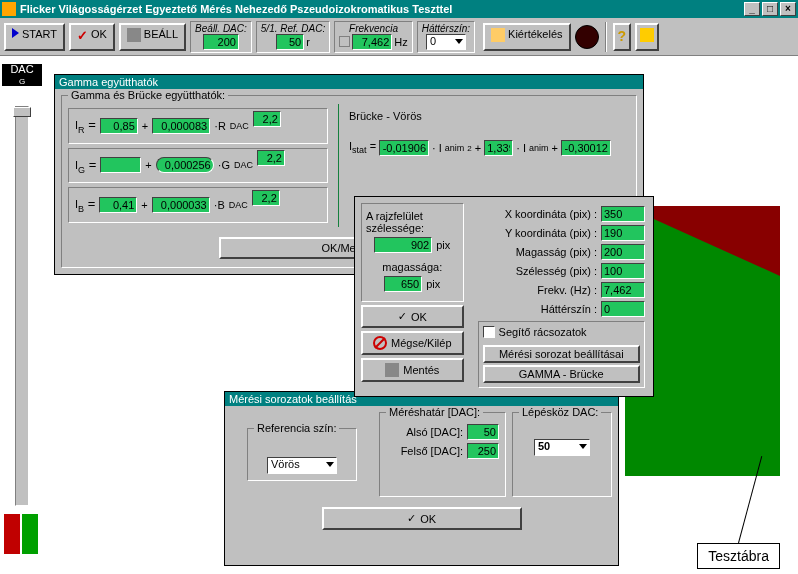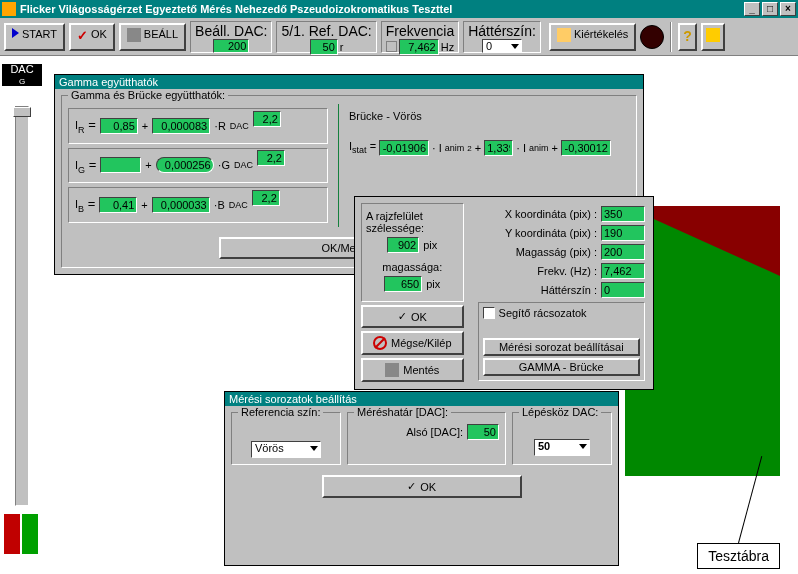--- a/index.html
+++ b/index.html
@@ -7,21 +7,21 @@
 .titlebar { background: #008080; color: #fff; height: 18px; display: flex; align-items: center; padding: 0 2px; font-weight: bold; }
 .titlebar .icon { width: 14px; height: 14px; background: #ffa500; margin-right: 4px; }
 .titlebar .sp { flex: 1; }
 .winbtn { width: 16px; height: 14px; background: #c0c0c0; border: 1px solid; border-color: #fff #404040 #404040 #fff; margin-left: 2px; text-align: center; line-height: 11px; font-size: 10px; color: #000; font-weight: bold; }
 .toolbar { background: #c0c0c0; height: 38px; border-bottom: 1px solid #808080; display: flex; align-items: center; padding: 2px 4px; gap: 4px; }
 .tbtn { background: #c0c0c0; border: 2px solid; border-color: #fff #404040 #404040 #fff; padding: 3px 6px; display: flex; align-items: flex-start; gap: 3px; height: 28px; cursor: pointer; }
 .tbtn .tri { width: 0; height: 0; border-left: 7px solid #0000cd; border-top: 5px solid transparent; border-bottom: 5px solid transparent; }
 .tbtn .chk { color: #c00; font-weight: bold; font-size: 13px; }
 .tbtn .cog { width: 14px; height: 14px; background: #888; }
 .toolgrp { border: 1px solid; border-color: #808080 #fff #fff #808080; padding: 1px 4px 2px; display: flex; flex-direction: column; align-items: center; height: 32px; }
-.toolgrp .lbl { font-size: 14px; }
+.toolgrp .lbl { font-size: 10px; font-style: italic; }
 .toolgrp .row { display: flex; align-items: center; gap: 2px; }
 .tinput { background: #22c55e; border: 1px solid; border-color: #404040 #fff #fff #404040; height: 16px; padding: 0 2px; text-align: right; font-size: 11px; }
 .select { background: #fff; border: 1px solid; border-color: #404040 #fff #fff #404040; height: 17px; padding: 0 14px 0 3px; position: relative; }
 .select::after { content: ""; position: absolute; right: 2px; top: 4px; width: 0; height: 0; border-left: 4px solid transparent; border-right: 4px solid transparent; border-top: 5px solid #000; }
 .gauge { width: 24px; height: 24px; background: #300; border-radius: 50%; border: 1px solid #000; }
 .leftcol { position: absolute; left: 0; top: 56px; width: 44px; height: 518px; background: #fff; }
 .dacbox { width: 40px; height: 22px; background: #000; color: #fff; font-size: 10px; text-align: center; line-height: 11px; margin: 8px auto 0; }
 .slider { width: 14px; height: 400px; margin: 20px auto 0; background: #c0c0c0; border: 1px solid; border-color: #808080 #fff #fff #808080; position: relative; }
 .slider .thumb { position: absolute; top: 0; left: -3px; width: 18px; height: 10px; background: #c0c0c0; border: 1px solid; border-color: #fff #404040 #404040 #fff; }
 .clrblk { display: flex; gap: 2px; margin: 8px 0 0 4px; }
@@ -188,51 +188,55 @@
       </div>
       <div class="wbtn" style="margin:10px auto 2px;width:260px">
         <span>OK/Mentés</span>
       </div>
     </div>
   </div>
 
   <div class="panel" style="left:180px;top:335px;width:395px;height:175px">
     <div class="phdr">Mérési sorozatok beállítás</div>
     <div style="display:flex;gap:6px;padding:6px">
-      <div class="group" style="flex:0 0 110px;margin:0">
+      <div class="group" style="flex:0 0 110px;margin:16px">
         <div class="gt">Referencia szín:</div>
         <div style="height:20px"></div>
         <div class="select" style="width:70px;margin:0 auto"><span>Vörös</span></div>
       </div>
       <div class="group" style="flex:1;margin:0">
         <div class="gt">Méréshatár [DAC]:</div>
         <div class="frow">
             <span class="flbl">Alsó [DAC]:</span>
             <input class="tinput" style="width: 32px;" value="50">
+          </div>
+        <div class="frow">
+            <span class="flbl">Felső [DAC]:</span>
+            <input class="tinput" style="width: 32px;" value="250">
           </div>
       </div>
       <div class="group" style="flex:0 0 100px;margin:0">
         <div class="gt">Lépésköz DAC:</div>
         <div style="height:18px"></div>
         <div class="select" style="width:56px;margin:0 auto;font-weight:bold"><span>50</span></div>
       </div>
     </div>
     <div class="wbtn" style="margin:4px auto;width:200px">
       <span class="chk">✓</span>
       <span>OK</span>
     </div>
   </div>
 
   <div class="panel" style="left:310px;top:140px;width:300px">
     <div style="display:flex">
       <div style="flex:0 0 102px;padding:4px">
         <div class="group" style="margin:2px;padding:6px 4px">
           <div class="flbl2" style="text-align:left">A rajzfelület szélessége:</div>
           <div class="frow" style="justify-content:center">
-              <input class="tinput" style="width: 32px;" value="902">
+              <input class="tinput" style="width: 58px;" value="902">
               <span>pix</span>
             </div>
           <div class="flbl2" style="text-align:center;margin-top:8px">magassága:</div>
           <div class="frow" style="justify-content:center">
               <input class="tinput" style="width: 38px;" value="650">
               <span>pix</span>
             </div>
         </div>
         <div class="wbtn" style="margin:3px 2px">
             <span class="chk">✓</span>
@@ -254,29 +258,33 @@
           </div>
         <div class="frow">
             <span class="flbl">Y koordináta (pix) :</span>
             <input class="tinput" style="width: 44px; text-align: left;" value="190">
           </div>
         <div class="frow">
             <span class="flbl">Magasság (pix) :</span>
             <input class="tinput" style="width: 44px; text-align: left;" value="200">
           </div>
         <div class="frow">
+            <span class="flbl">Szélesség (pix) :</span>
+            <input class="tinput" style="width: 44px; text-align: left;" value="100">
+          </div>
+        <div class="frow">
             <span class="flbl">Frekv. (Hz) :</span>
             <input class="tinput" style="width: 44px; text-align: left;" value="7,462">
           </div>
         <div class="frow">
             <span class="flbl">Háttérszín :</span>
             <input class="tinput" style="width: 44px; text-align: left;" value="0">
           </div>
         <div class="group" style="margin:4px 0 2px;padding:4px 4px 4px">
-          <div style="display:flex;align-items:center;gap:4px;margin-bottom:19px">
+          <div style="display:flex;align-items:center;gap:4px;margin-bottom:7px">
               <span class="chkbox"></span>
               <span>Segítő rácsozatok</span>
             </div>
           <div class="wbtn" style="padding:1px">
               <span>Mérési sorozat beállításai</span>
             </div>
           <div class="wbtn" style="padding:1px;margin-top:2px">
               <span>GAMMA - Brücke</span>
             </div>
         </div>

